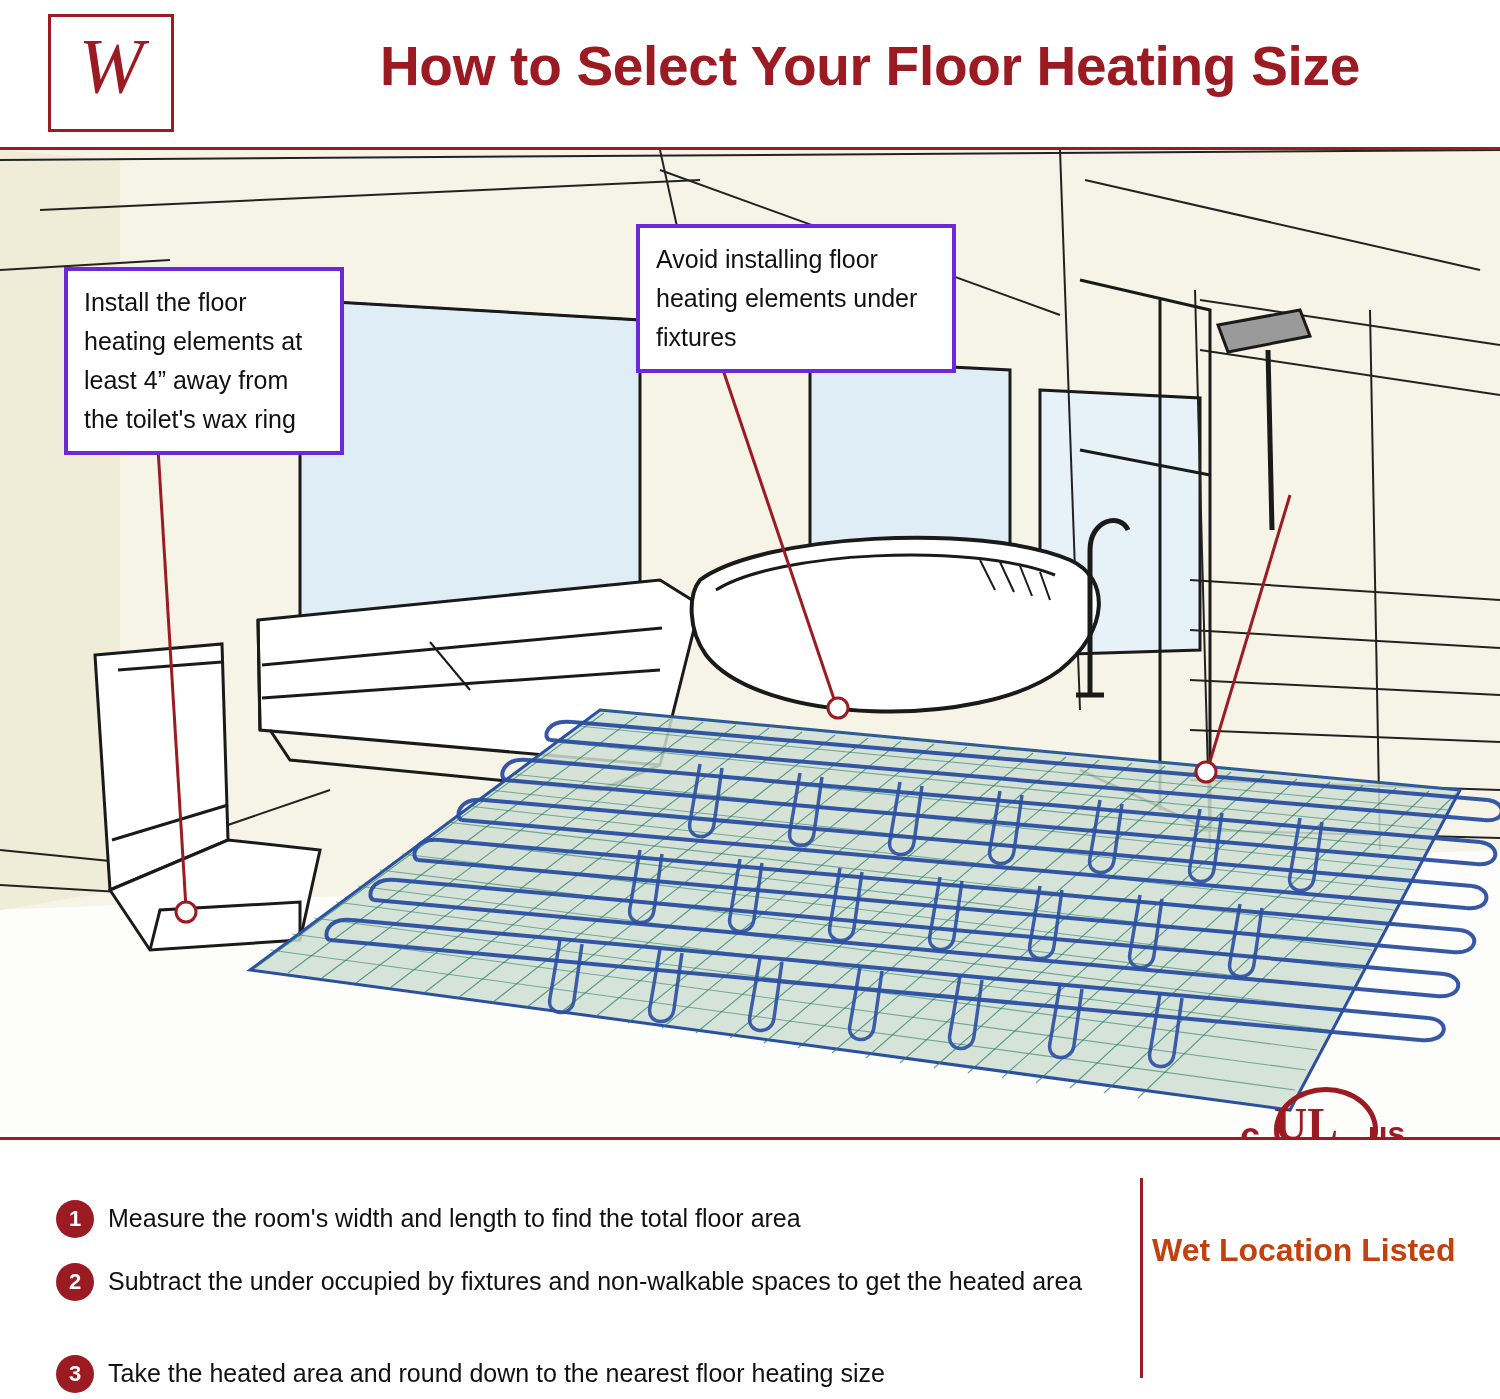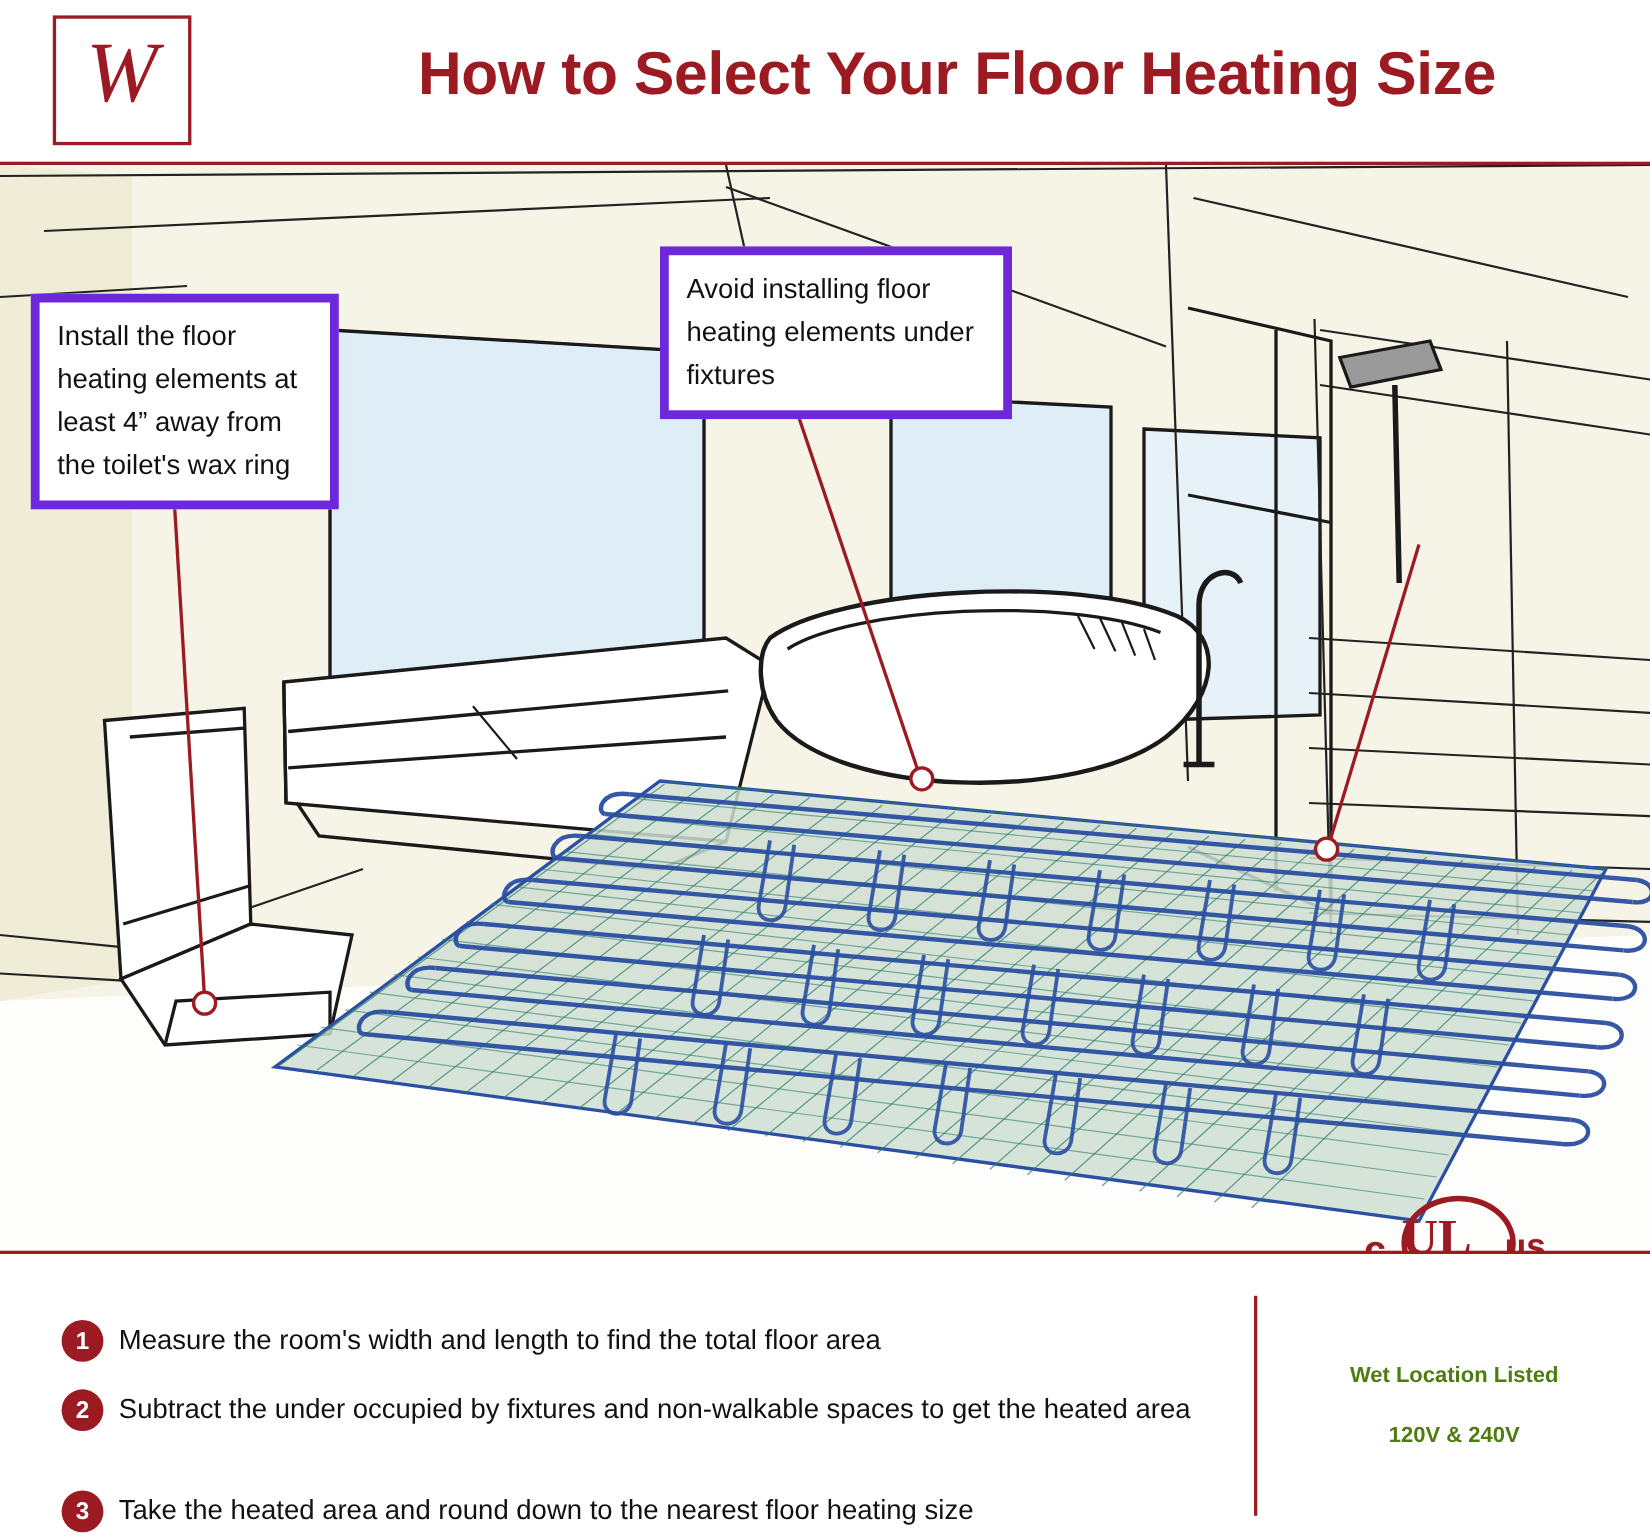--- a/index.html
+++ b/index.html
@@ -44,26 +44,27 @@
   #scene{
     position:absolute;left:0;top:150px;width:1500px;height:985px;
     background:#ffffff;
     overflow:hidden;
   }
   #scene svg{position:absolute;left:0;top:0;}
   
   .callout{
     position:absolute;
     background:#ffffff;
-    border:8px solid #6d28d9;
+    border:4px solid #6d28d9;
     box-sizing:border-box;
     padding:12px 16px;
     font-size:25px;
     line-height:39px;
     color:#111;
+    margin-left:36px;
   }
   #callout-toilet{left:28px;top:117px;width:280px;}
   #callout-fixtures{left:600px;top:74px;width:320px;}
   #callout-walls{left:1222px;top:280px;width:272px;}
   
   #footer-rule{
     position:absolute;left:0;top:1137px;width:1500px;height:3px;background:#9c1b22;
   }
   #footer{
     position:absolute;left:0;top:1140px;width:1500px;height:259px;background:#ffffff;
@@ -105,22 +106,22 @@
     font-weight:bold;font-size:46px;color:#9c1b22;text-align:left;line-height:76px;
   }
   #ul-mark .reg{
     position:absolute;left:52px;top:52px;font-size:11px;color:#9c1b22;
   }
   #ul-mark .listed{
     position:absolute;left:30px;top:82px;width:120px;text-align:center;
     font-size:26px;font-weight:bold;color:#9c1b22;letter-spacing:1px;
   }
   .footer-note{
-    position:absolute;width:340px;text-align:center;
-    font-size:20px;font-weight:bold;color:#4d7c0f;line-height:34px;
+    position:absolute;width:340px;text-align:left;
+    font-size:32px;font-weight:bold;color:#c2410c;line-height:34px;
   }
   #note-wet{left:1152px;top:1233px;}
   #note-volt{left:1152px;top:1288px;}
 </style>
 </head>
 <body>
 
 <div id="header">
   <div id="logo">
     <div class="glyph">W</div>
@@ -353,14 +354,13 @@
     <span class="txt">Subtract the under occupied by fixtures and non-walkable spaces to get the heated area</span>
   </div>
   <div class="step" id="step3">
     <span class="num">3</span>
     <span class="txt">Take the heated area and round down to the nearest floor heating size</span>
   </div>
 </div>
 <div id="footer-divider"></div>
 <div class="footer-note" id="note-wet">Wet Location Listed</div>
 <div class="footer-note" id="note-volt">
-  <div>120V &amp; 240V</div>
 </div>
 
 </body></html>

